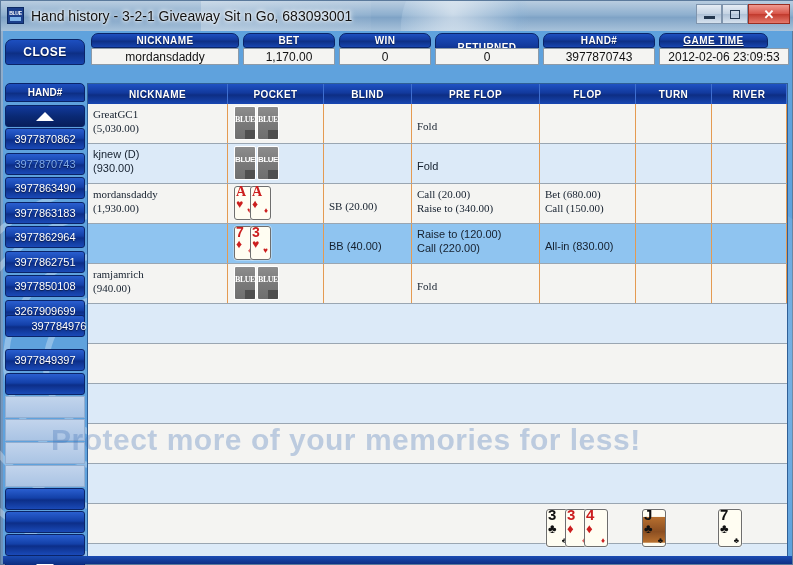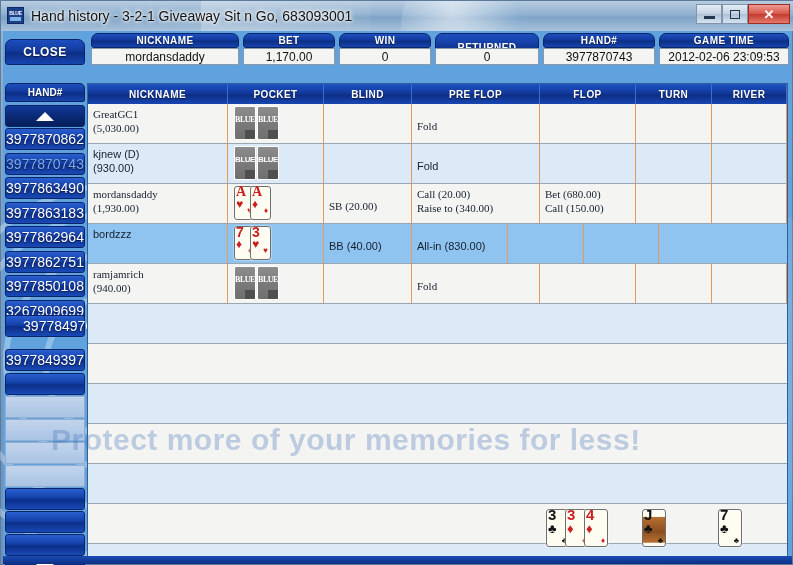--- a/index.html
+++ b/index.html
@@ -92,21 +92,21 @@
     background:linear-gradient(180deg,#1d4fc0 0%,#123a9c 45%,#0d2f85 55%,#1745b0 100%);
     border:1px solid #0a2468; border-radius:5px 5px 2px 2px;
     color:#fff; font-size:10px; font-weight:bold;
     display:flex; align-items:center; justify-content:center;
     text-shadow:0 1px 1px rgba(0,0,0,.55);
   }
   .hand-slot {
     position:absolute; left:0; width:80px; height:22px;
     background:linear-gradient(180deg,#2a5fd0 0%,#1340a8 45%,#0c2e88 55%,#1a4ab8 100%);
     border:1px solid #0a2468; border-radius:3px;
-    color:#ffffff; font-size:14px;
+    color:#ffffff; font-size:11px;
     display:flex; align-items:center; justify-content:center;
     text-shadow:0 1px 1px rgba(0,0,0,.5);
   }
   .hand-slot.scroll {
     background:linear-gradient(180deg,#123a9c 0%,#0a2a76 50%,#071e5c 100%);
   }
   .hand-slot.selected { color:#7fa9e8; }
   .hand-slot.empty { color:transparent; }
   .arrow-up{ width:0;height:0;border-left:9px solid transparent;border-right:9px solid transparent;border-bottom:9px solid #ffffff; }
   .arrow-dn{ width:0;height:0;border-left:9px solid transparent;border-right:9px solid transparent;border-top:9px solid #ffffff; }
@@ -245,21 +245,21 @@
           <div class="hbtn" style="left: 88px; top: 2px; width: 148px; height: 15px;">NICKNAME</div>
           <div class="hfield" style="left: 88px; top: 17px; width: 148px; height: 17px;">mordansdaddy</div>
           <div class="hbtn" style="left: 240px; top: 2px; width: 92px; height: 15px;">BET</div>
           <div class="hfield" style="left: 240px; top: 17px; width: 92px; height: 17px;">1,170.00</div>
           <div class="hbtn" style="left: 336px; top: 2px; width: 92px; height: 15px;">WIN</div>
           <div class="hfield" style="left: 336px; top: 17px; width: 92px; height: 17px;">0</div>
           <div class="hbtn" style="left: 432px; top: 2px; width: 104px; height: 29px;">RETURNED</div>
           <div class="hfield" style="left: 432px; top: 17px; width: 104px; height: 17px;">0</div>
           <div class="hbtn" style="left: 540px; top: 2px; width: 112px; height: 15px;">HAND#</div>
           <div class="hfield" style="left: 540px; top: 17px; width: 112px; height: 17px;">3977870743</div>
-          <div class="hbtn" style="left: 656px; top: 2px; width: 130px; height: 15px;">GAME TIME</div>
+          <div class="hbtn" style="left: 656px; top: 2px; width: 109px; height: 15px; text-decoration: underline;">GAME TIME</div>
           <div class="hfield" style="left: 656px; top: 17px; width: 130px; height: 17px;">2012-02-06 23:09:53</div>
         </div>
     </div>
 
     <div id="sidebar">
       <div class="side-head">HAND#</div>
       <div class="hand-slot scroll" style="top:22px;">
         <span class="arrow-up"></span>
       </div>
       <div id="hands-host">
@@ -388,38 +388,41 @@
               <div class="cell" style="width: 96px;">
                 <div>Bet (680.00)</div>
                 <div>Call (150.00)</div>
               </div>
               <div class="cell" style="width: 76px;"></div>
               <div class="cell" style="width: 75px;"></div>
               <div class="rowline"></div>
             </div>
             <div class="row sel" style="top: 120px; height: 40px;">
               <div class="cell" style="width: 140px;">
-                <div>bordzzz</div>
               </div>
               <div class="cell" style="width: 96px; padding: 2px 0px 0px 6px;">
                 <div style="display: flex;">
                   <div class="card red">
                     <span class="r">7</span>
                     <span class="s">♦</span>
                     <span class="sBig">♦</span>
                   </div>
                   <div class="card red">
                     <span class="r">3</span>
                     <span class="s">♥</span>
                     <span class="sBig">♥</span>
                   </div>
                 </div>
               </div>
               <div class="cell mid" style="width: 88px;">
                 <div>BB (40.00)</div>
+              </div>
+              <div class="cell" style="width: 128px;">
+                <div>Raise to (120.00)</div>
+                <div>Call (220.00)</div>
               </div>
               <div class="cell mid" style="width: 96px;">
                 <div>All-in (830.00)</div>
               </div>
               <div class="cell" style="width: 76px;"></div>
               <div class="cell" style="width: 75px;"></div>
               <div class="rowline"></div>
             </div>
             <div class="row odd" style="top: 160px; height: 40px;">
               <div class="cell" style="width: 140px;">

